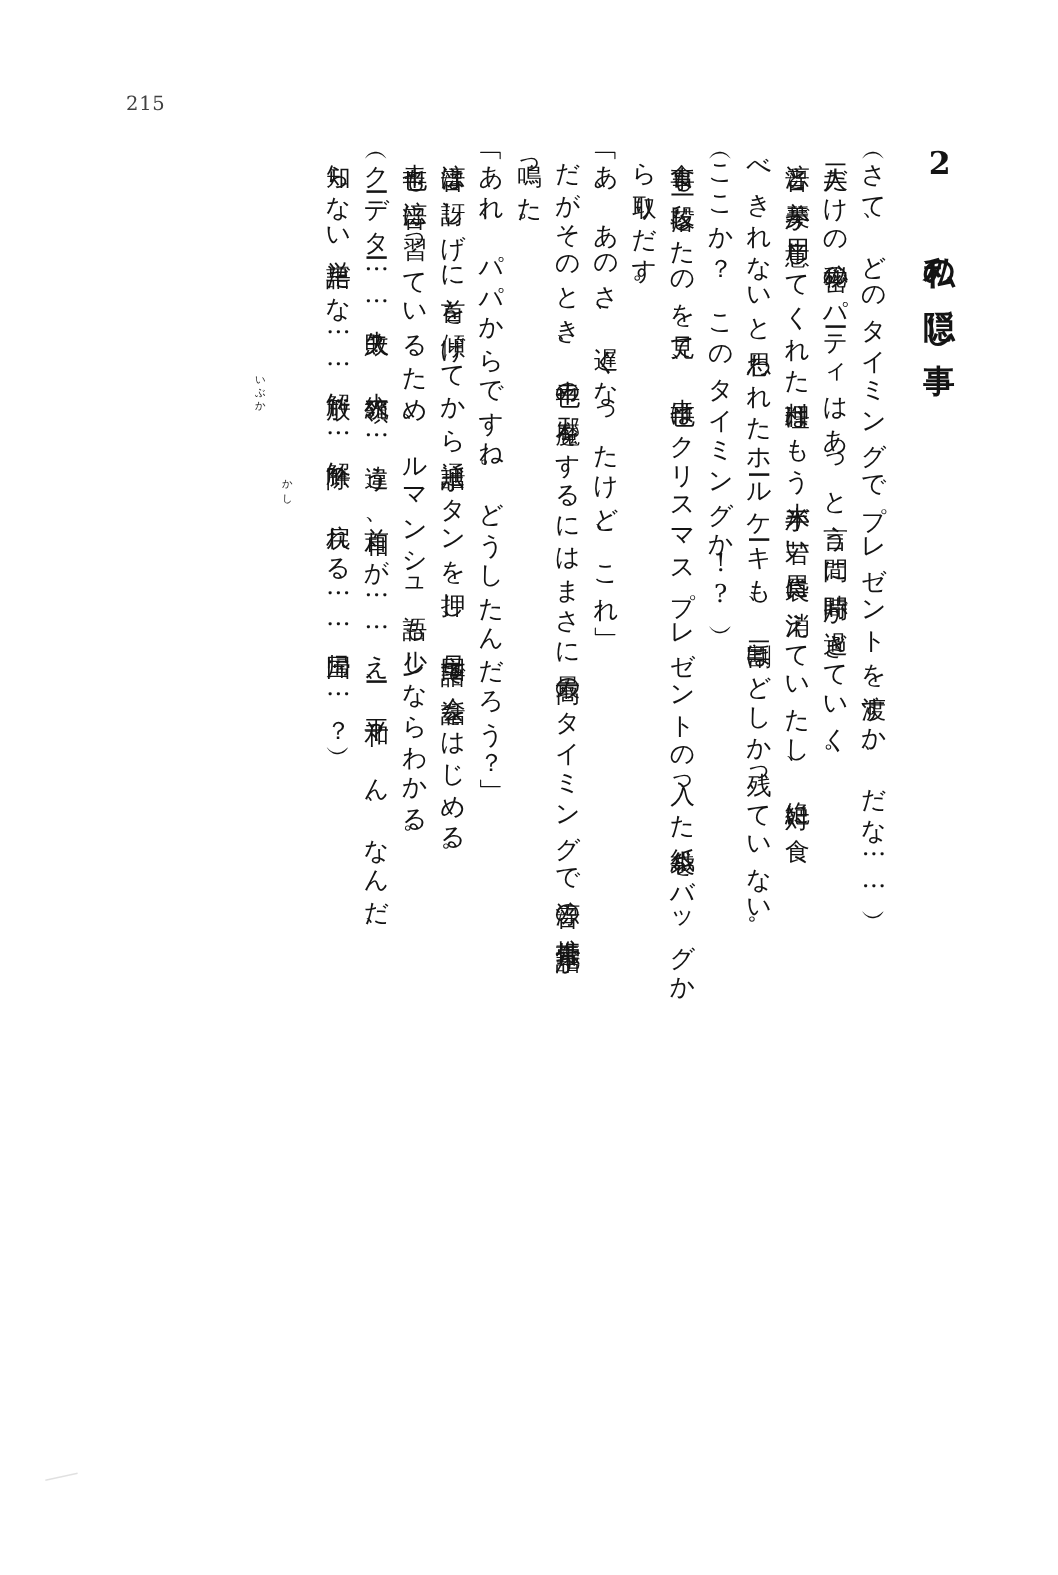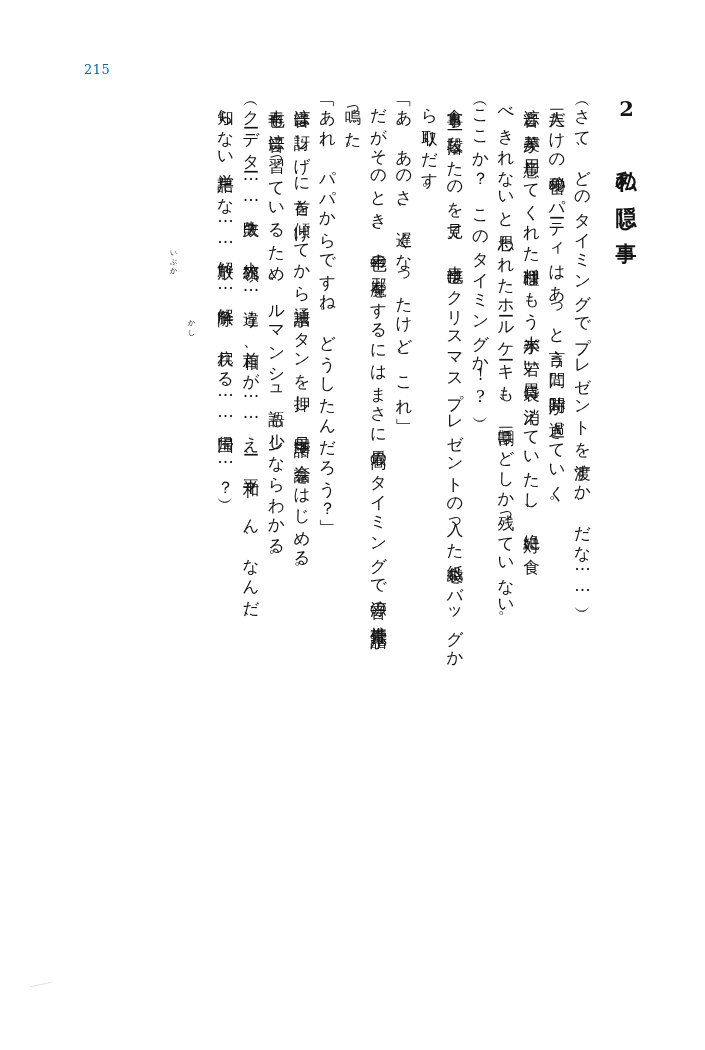--- a/index.html
+++ b/index.html
@@ -19,21 +19,21 @@
     width: 705px;
     height: 1050px;
     background: #ffffff;
   }
   .page-number {
     position: absolute;
     left: 84px;
     top: 62px;
     font-size: 13px;
     font-family: "DejaVu Serif", "Liberation Serif", serif;
-    color: #0369a1;
+    color: #404040;
     letter-spacing: 0.5px;
   }
   .text-block {
     position: absolute;
     top: 96px;
     right: 58px;
     height: 890px;
     width: 580px;
     display: flex;
     flex-direction: row-reverse;

